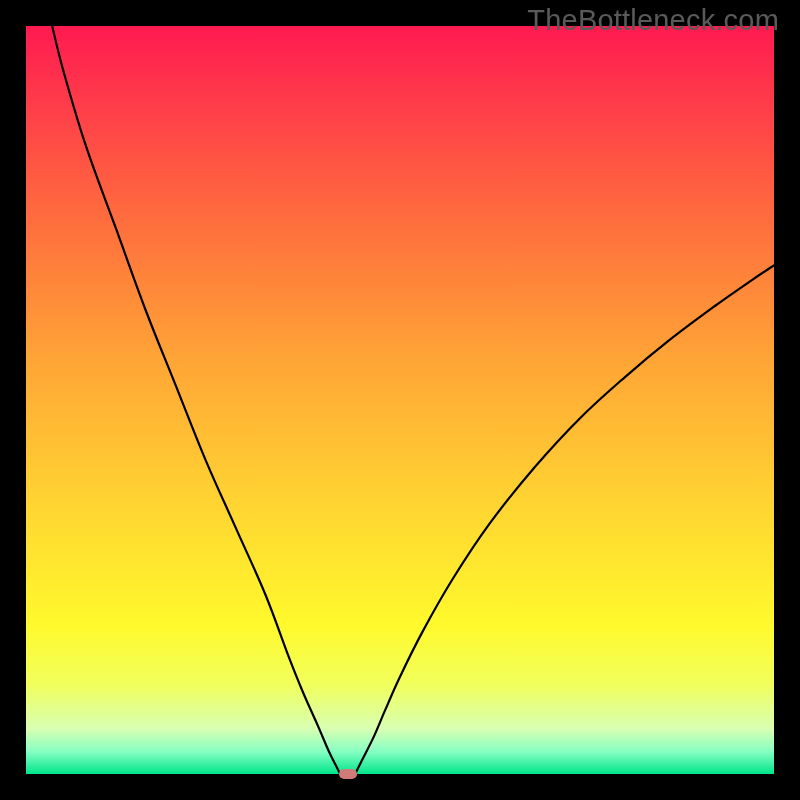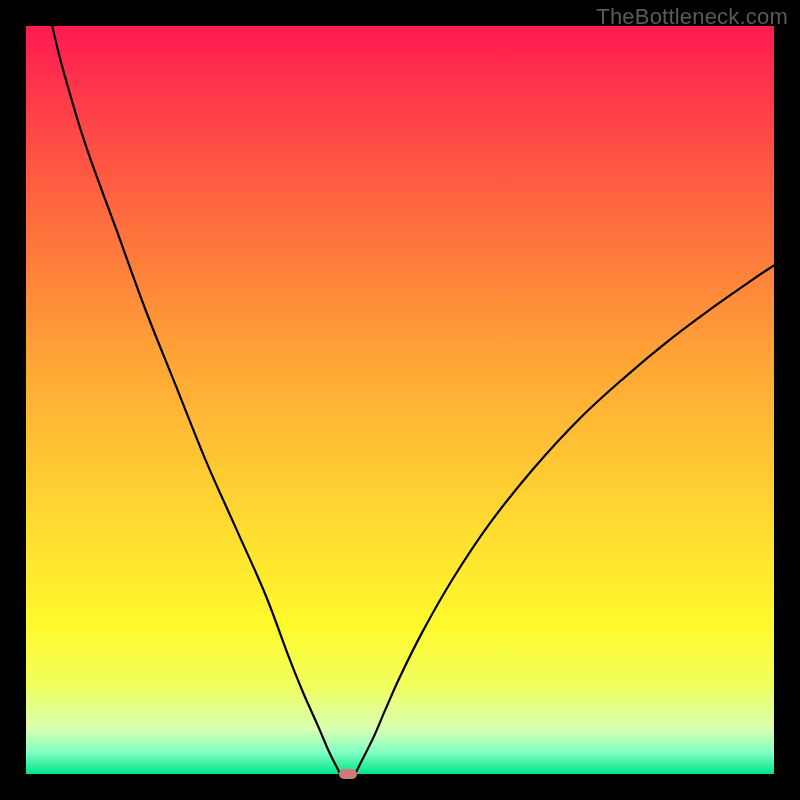--- a/index.html
+++ b/index.html
@@ -26,23 +26,23 @@
       #fff92c 80%,
       #f1ff5c 88%,
       #d8ffb3 94%,
       #86ffc3 97%,
       #00e58b 100%
     );
   }
   .watermark {
     position: absolute;
     top: 4px;
-    right: 12px;
+    right: 21px;
     color: #5a5a5a;
-    font-size: 22px;
+    font-size: 29px;
     font-weight: 500;
     letter-spacing: 0.2px;
     user-select: none;
   }
   svg.curve {
     position: absolute;
     left: 0;
     top: 0;
     width: 748px;
     height: 748px;

